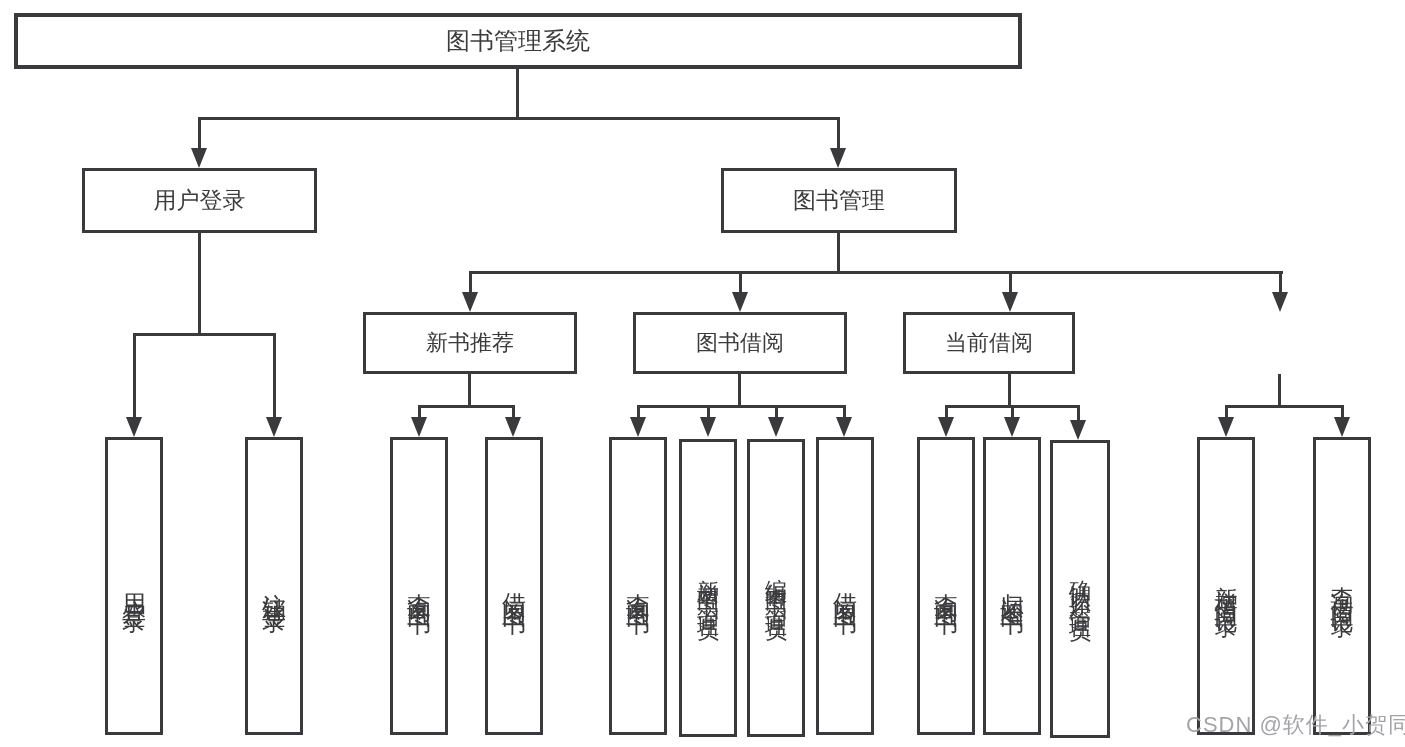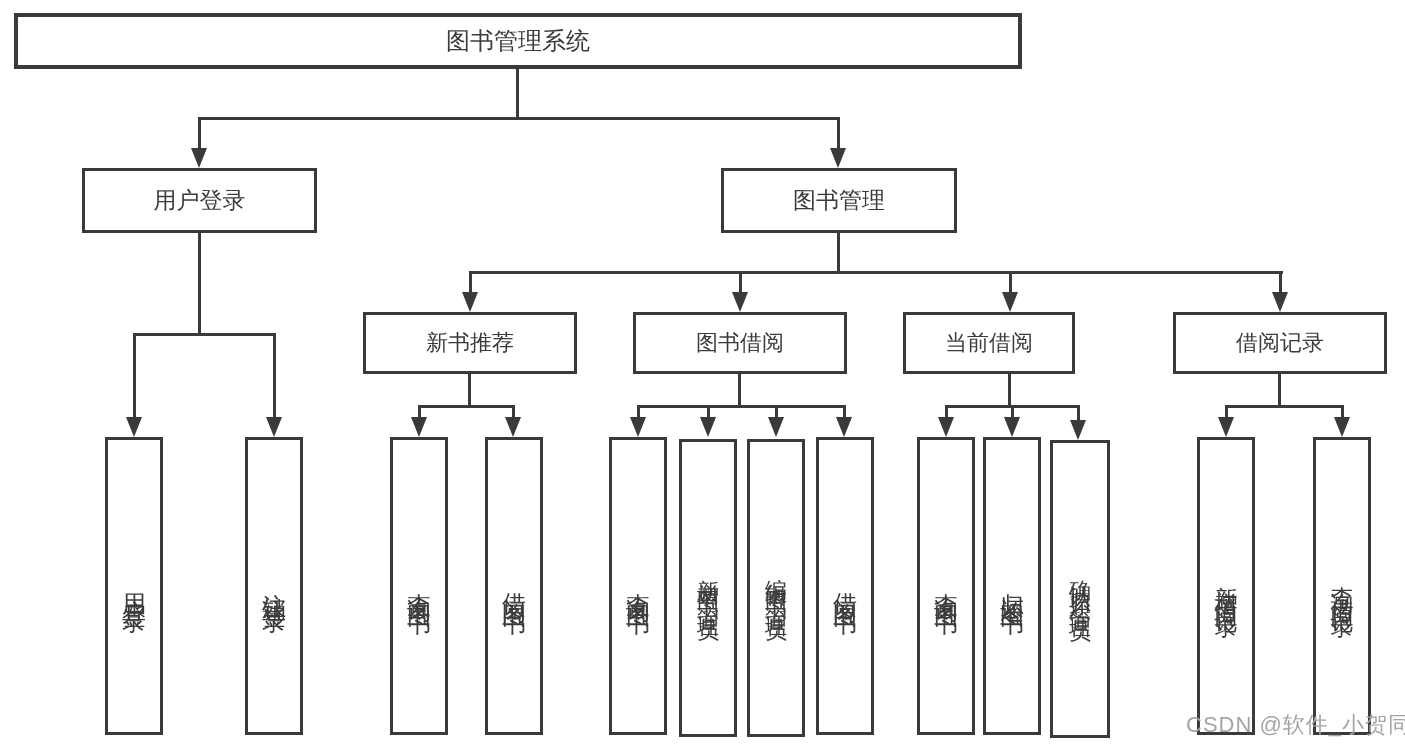--- a/index.html
+++ b/index.html
@@ -64,23 +64,20 @@
   <div class="arrow" style="left:1272px;top:292px;"></div>
 
   <div class="box l3-box" style="left:363px;top:312px;width:214px;height:62px;">
     <span>新书推荐</span>
   </div>
   <div class="box l3-box" style="left:633px;top:312px;width:214px;height:62px;">
     <span>图书借阅</span>
   </div>
   <div class="box l3-box" style="left:903px;top:312px;width:172px;height:62px;">
     <span>当前借阅</span>
-  </div>
-  <div class="box l3-box" style="left:1173px;top:312px;width:214px;height:62px;">
-    <span>借阅记录</span>
   </div>
 
   <div class="vline" style="left:468px;top:374px;height:34px;"></div>
   <div class="hline" style="left:418px;top:405px;width:97px;"></div>
   <div class="vline" style="left:418px;top:405px;height:17px;"></div>
   <div class="arrow" style="left:411px;top:417px;"></div>
   <div class="vline" style="left:512px;top:405px;height:17px;"></div>
   <div class="arrow" style="left:505px;top:417px;"></div>
 
   <div class="vline" style="left:738px;top:374px;height:34px;"></div>

